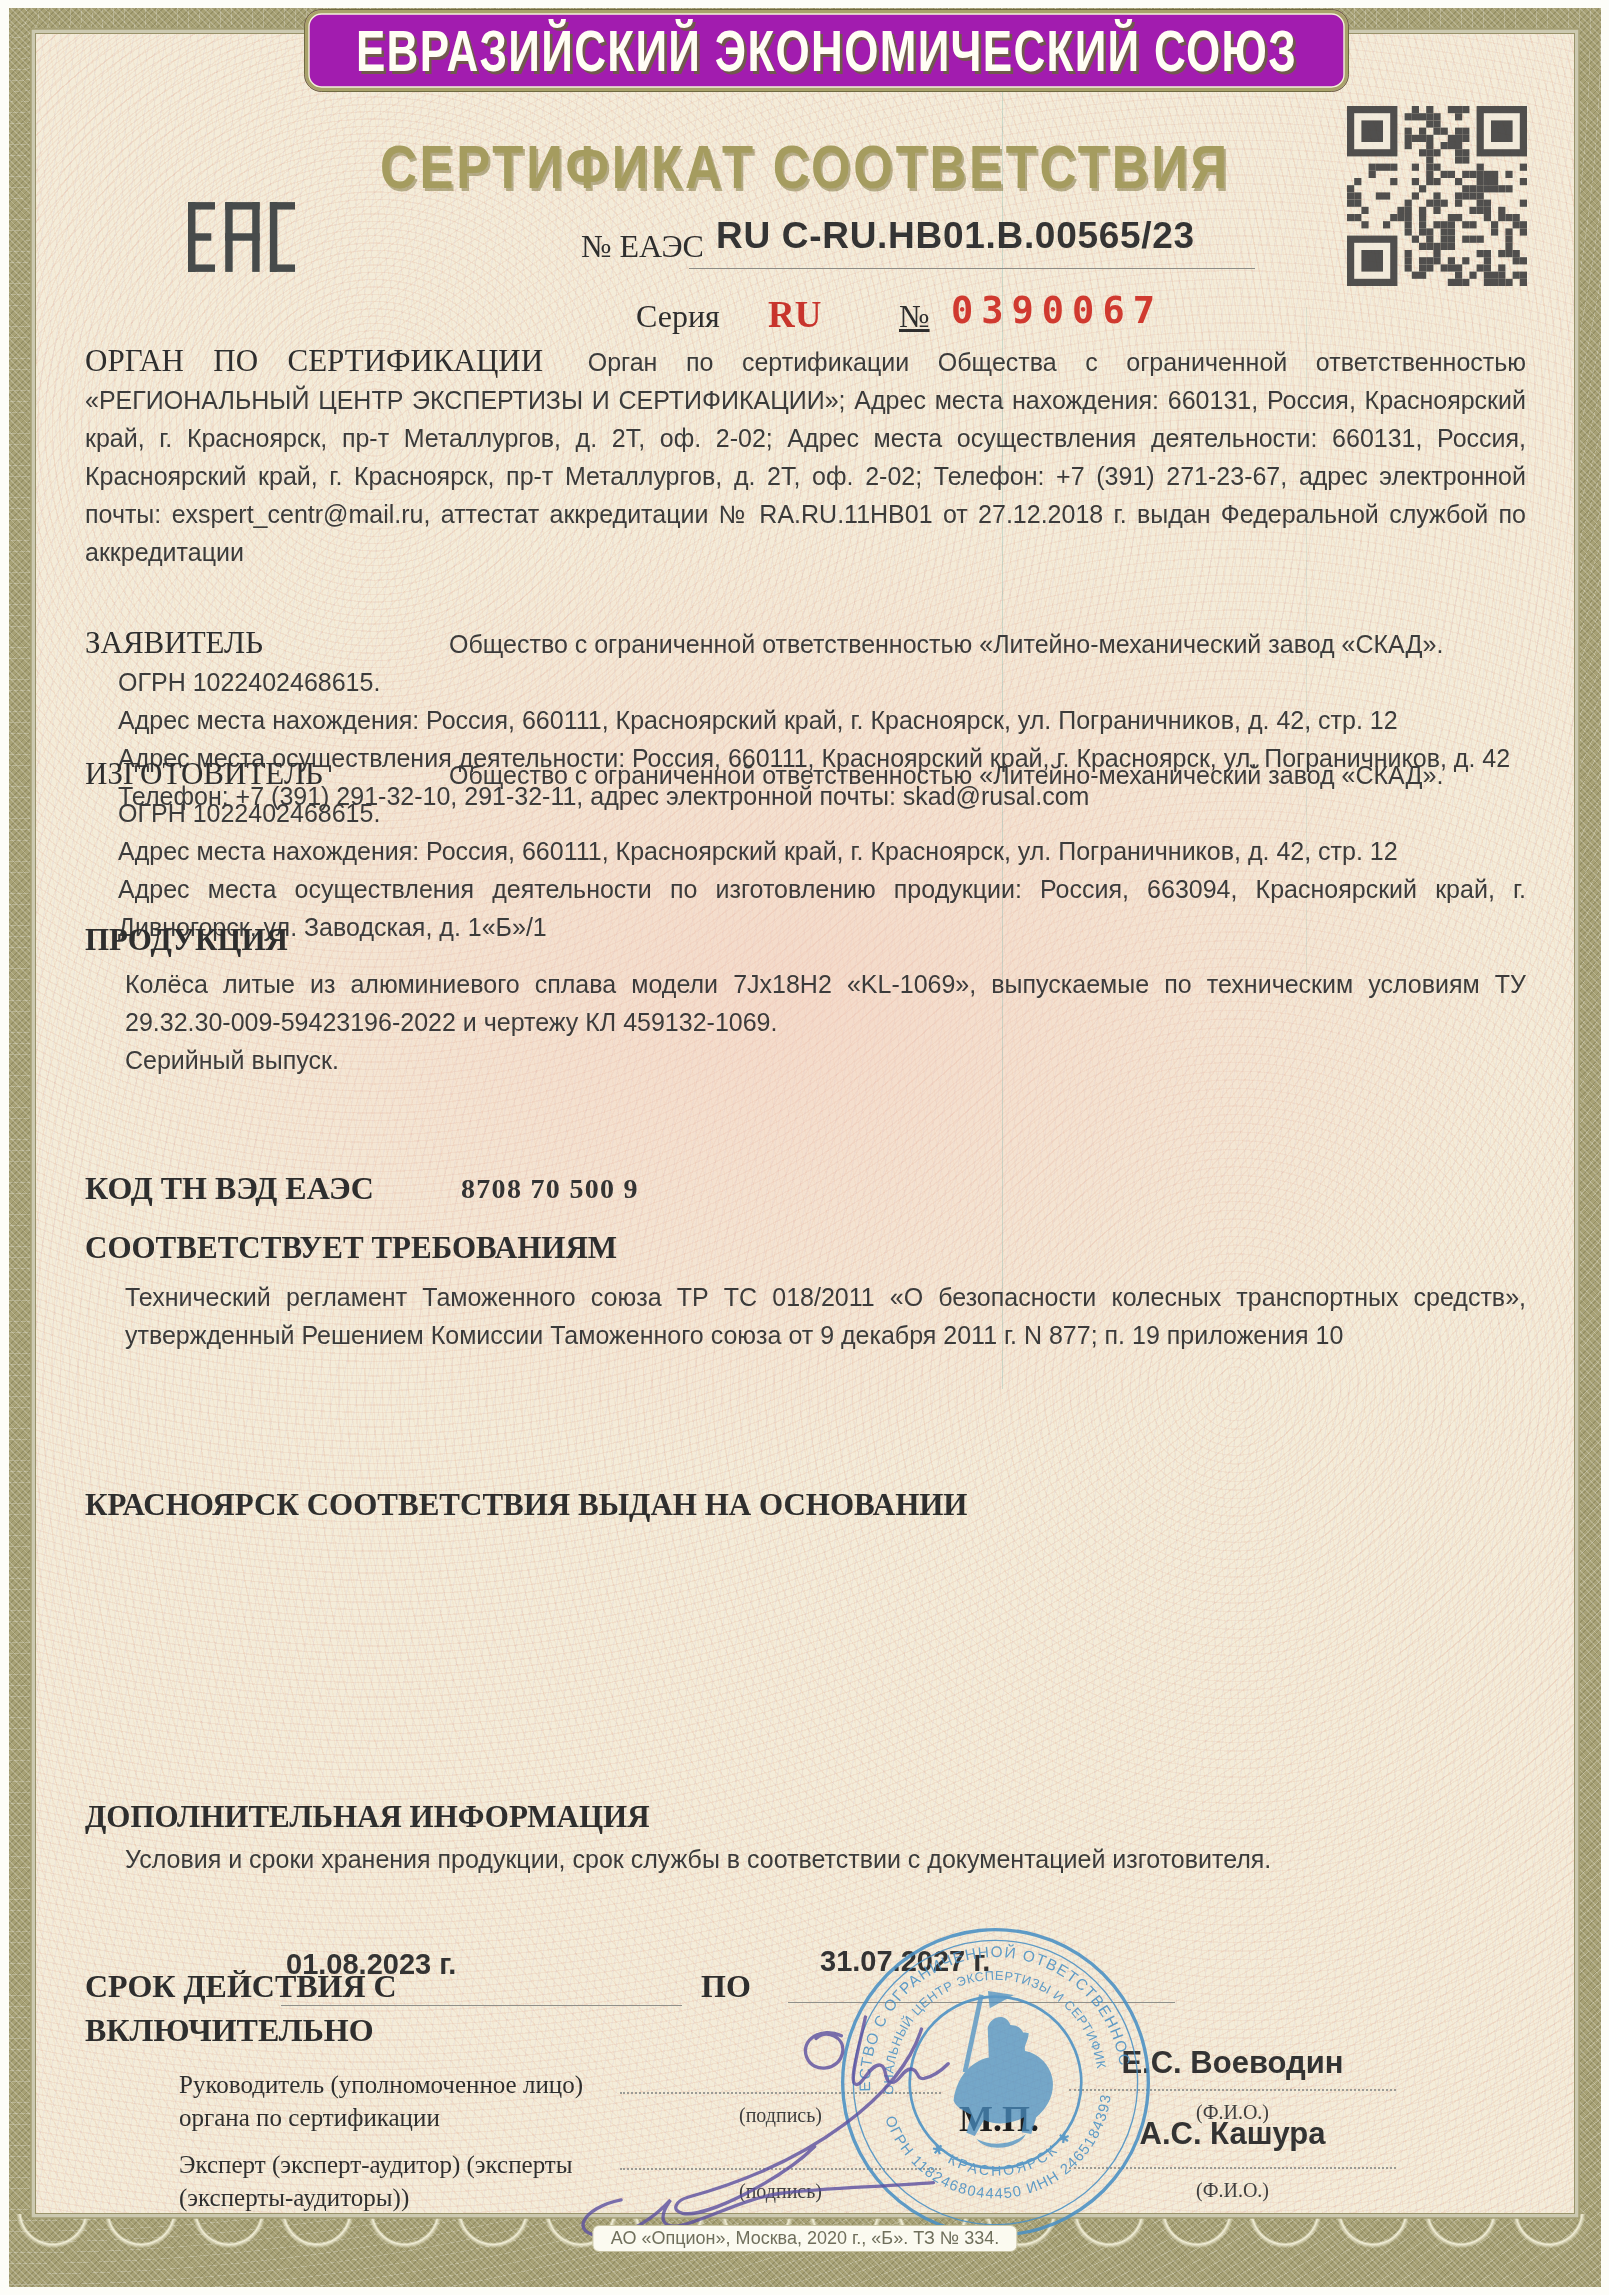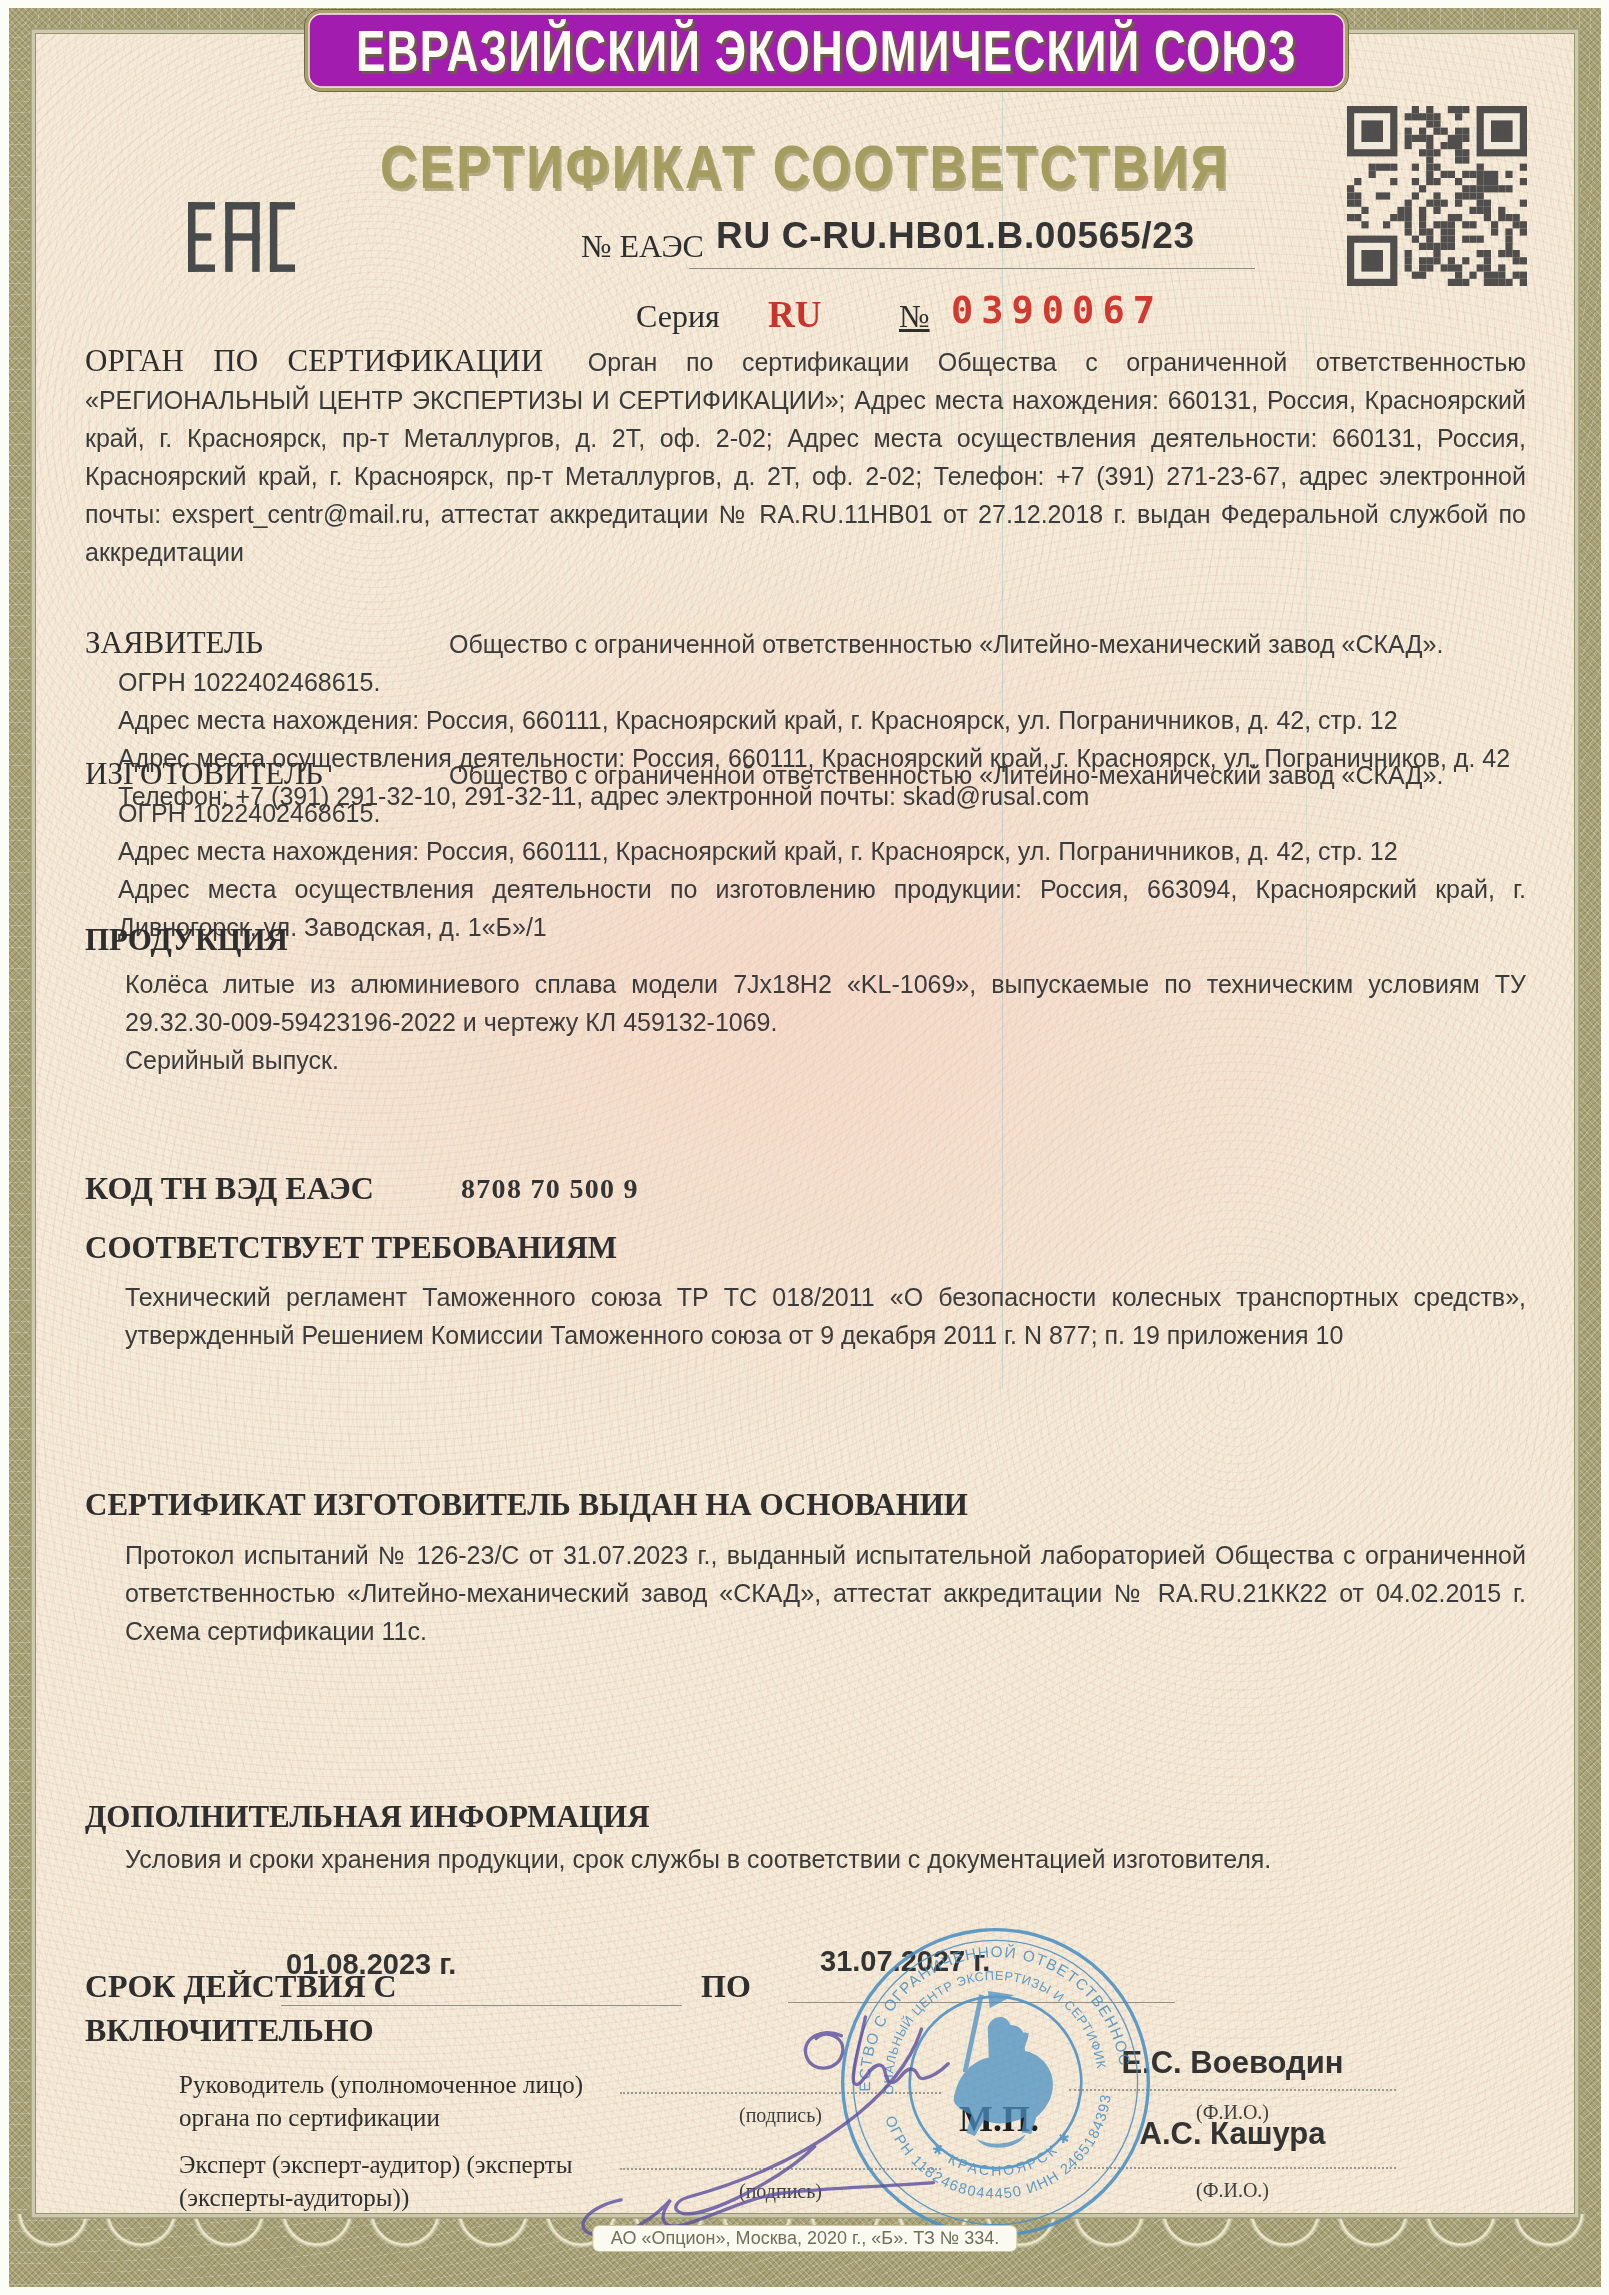--- a/index.html
+++ b/index.html
@@ -372,22 +372,21 @@
 
   <div class="kod-label biglabel">КОД ТН ВЭД ЕАЭС</div>
   <div class="kod-value">8708 70 500 9</div>
 
   <div class="sec" style="top:1230px;">
     <div class="biglabel">СООТВЕТСТВУЕТ ТРЕБОВАНИЯМ</div>
     <p class="para indent" style="margin-top:12px;">Технический регламент Таможенного союза ТР ТС 018/2011 «О безопасности колесных транспортных средств», утвержденный Решением Комиссии Таможенного союза от 9 декабря 2011 г. N 877; п. 19 приложения 10</p>
   </div>
 
   <div class="sec" style="top:1487px;">
-    <div class="biglabel">СЕРТИФИКАТ ИЗГОТОВИТЕЛЬ  ВЫДАН НА ОСНОВАНИИ</div>
-    <p class="para indent" style="margin-top:13.4px;">Протокол испытаний № 126-23/С от 31.07.2023 г., выданный испытательной лабораторией Общества с ограниченной ответственностью «Литейно-механический завод «СКАД», аттестат аккредитации № RA.RU.21КК22 от 04.02.2015 г. Схема сертификации 11с.</p>
+    <div class="biglabel">КРАСНОЯРСК СООТВЕТСТВИЯ  ВЫДАН НА ОСНОВАНИИ</div>
   </div>
 
   <div class="sec" style="top:1799px;">
     <div class="biglabel">ДОПОЛНИТЕЛЬНАЯ ИНФОРМАЦИЯ</div>
     <p class="para indent" style="margin-top:5.3px;">Условия и сроки хранения продукции, срок службы в соответствии с документацией изготовителя.</p>
   </div>
 
   <div class="valid-from biglabel">СРОК ДЕЙСТВИЯ С</div>
   <div class="date" style="left:286px;top:1948px;">01.08.2023 г.</div>
   <div class="dline" style="left:281px;top:2005px;width:401px;"></div>

